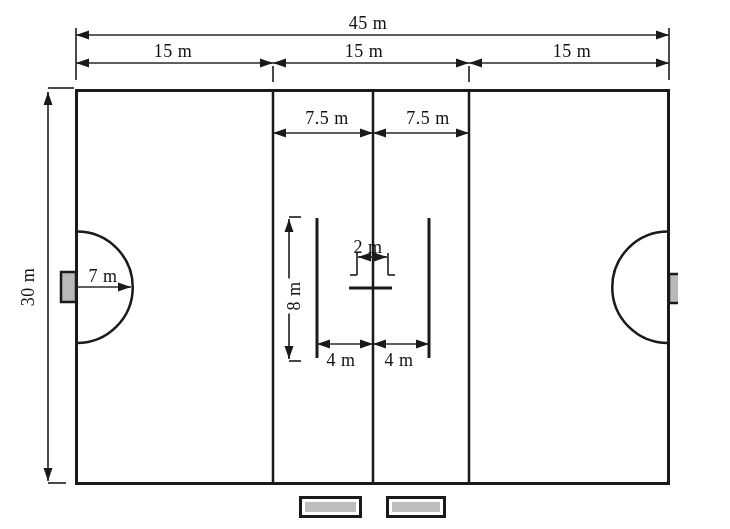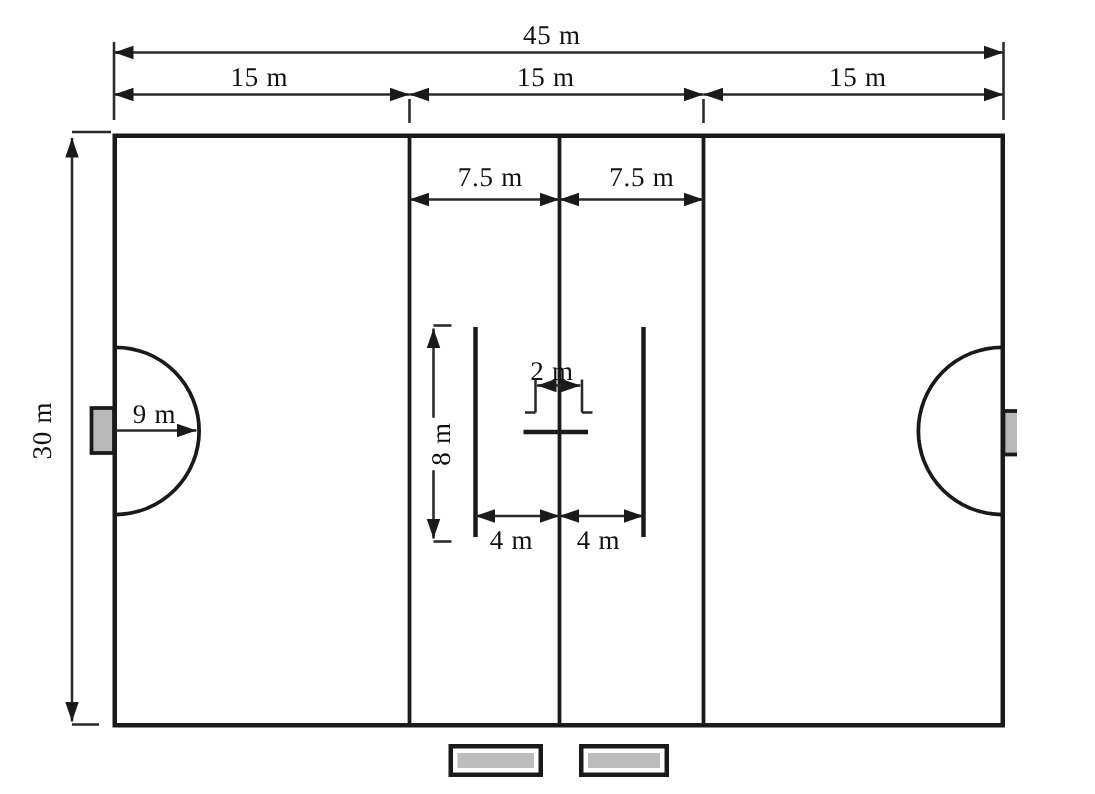--- a/index.html
+++ b/index.html
@@ -122,21 +122,21 @@
 
   <div class="lbl" style="left:173px;top:51px">15 m</div>
   <div class="lbl" style="left:364px;top:51px">15 m</div>
   <div class="lbl" style="left:572px;top:51px">15 m</div>
 
   <div class="lbl" style="left:327px;top:118px">7.5 m</div>
   <div class="lbl" style="left:428px;top:118px">7.5 m</div>
 
   <div class="lbl vert" style="left:28px;top:287px">30 m</div>
 
-  <div class="lbl" style="left:103px;top:276px">9 m</div>
+  <div class="lbl" style="left:103px;top:276px">7 m</div>
 
   <div class="lbl vert bg" style="left:294px;top:296px">8 m</div>
 
   <div class="lbl" style="left:368px;top:247px">2 m</div>
 
   <div class="lbl" style="left:341px;top:360px">4 m</div>
   <div class="lbl" style="left:399px;top:360px">4 m</div>
 
 </div>
 

